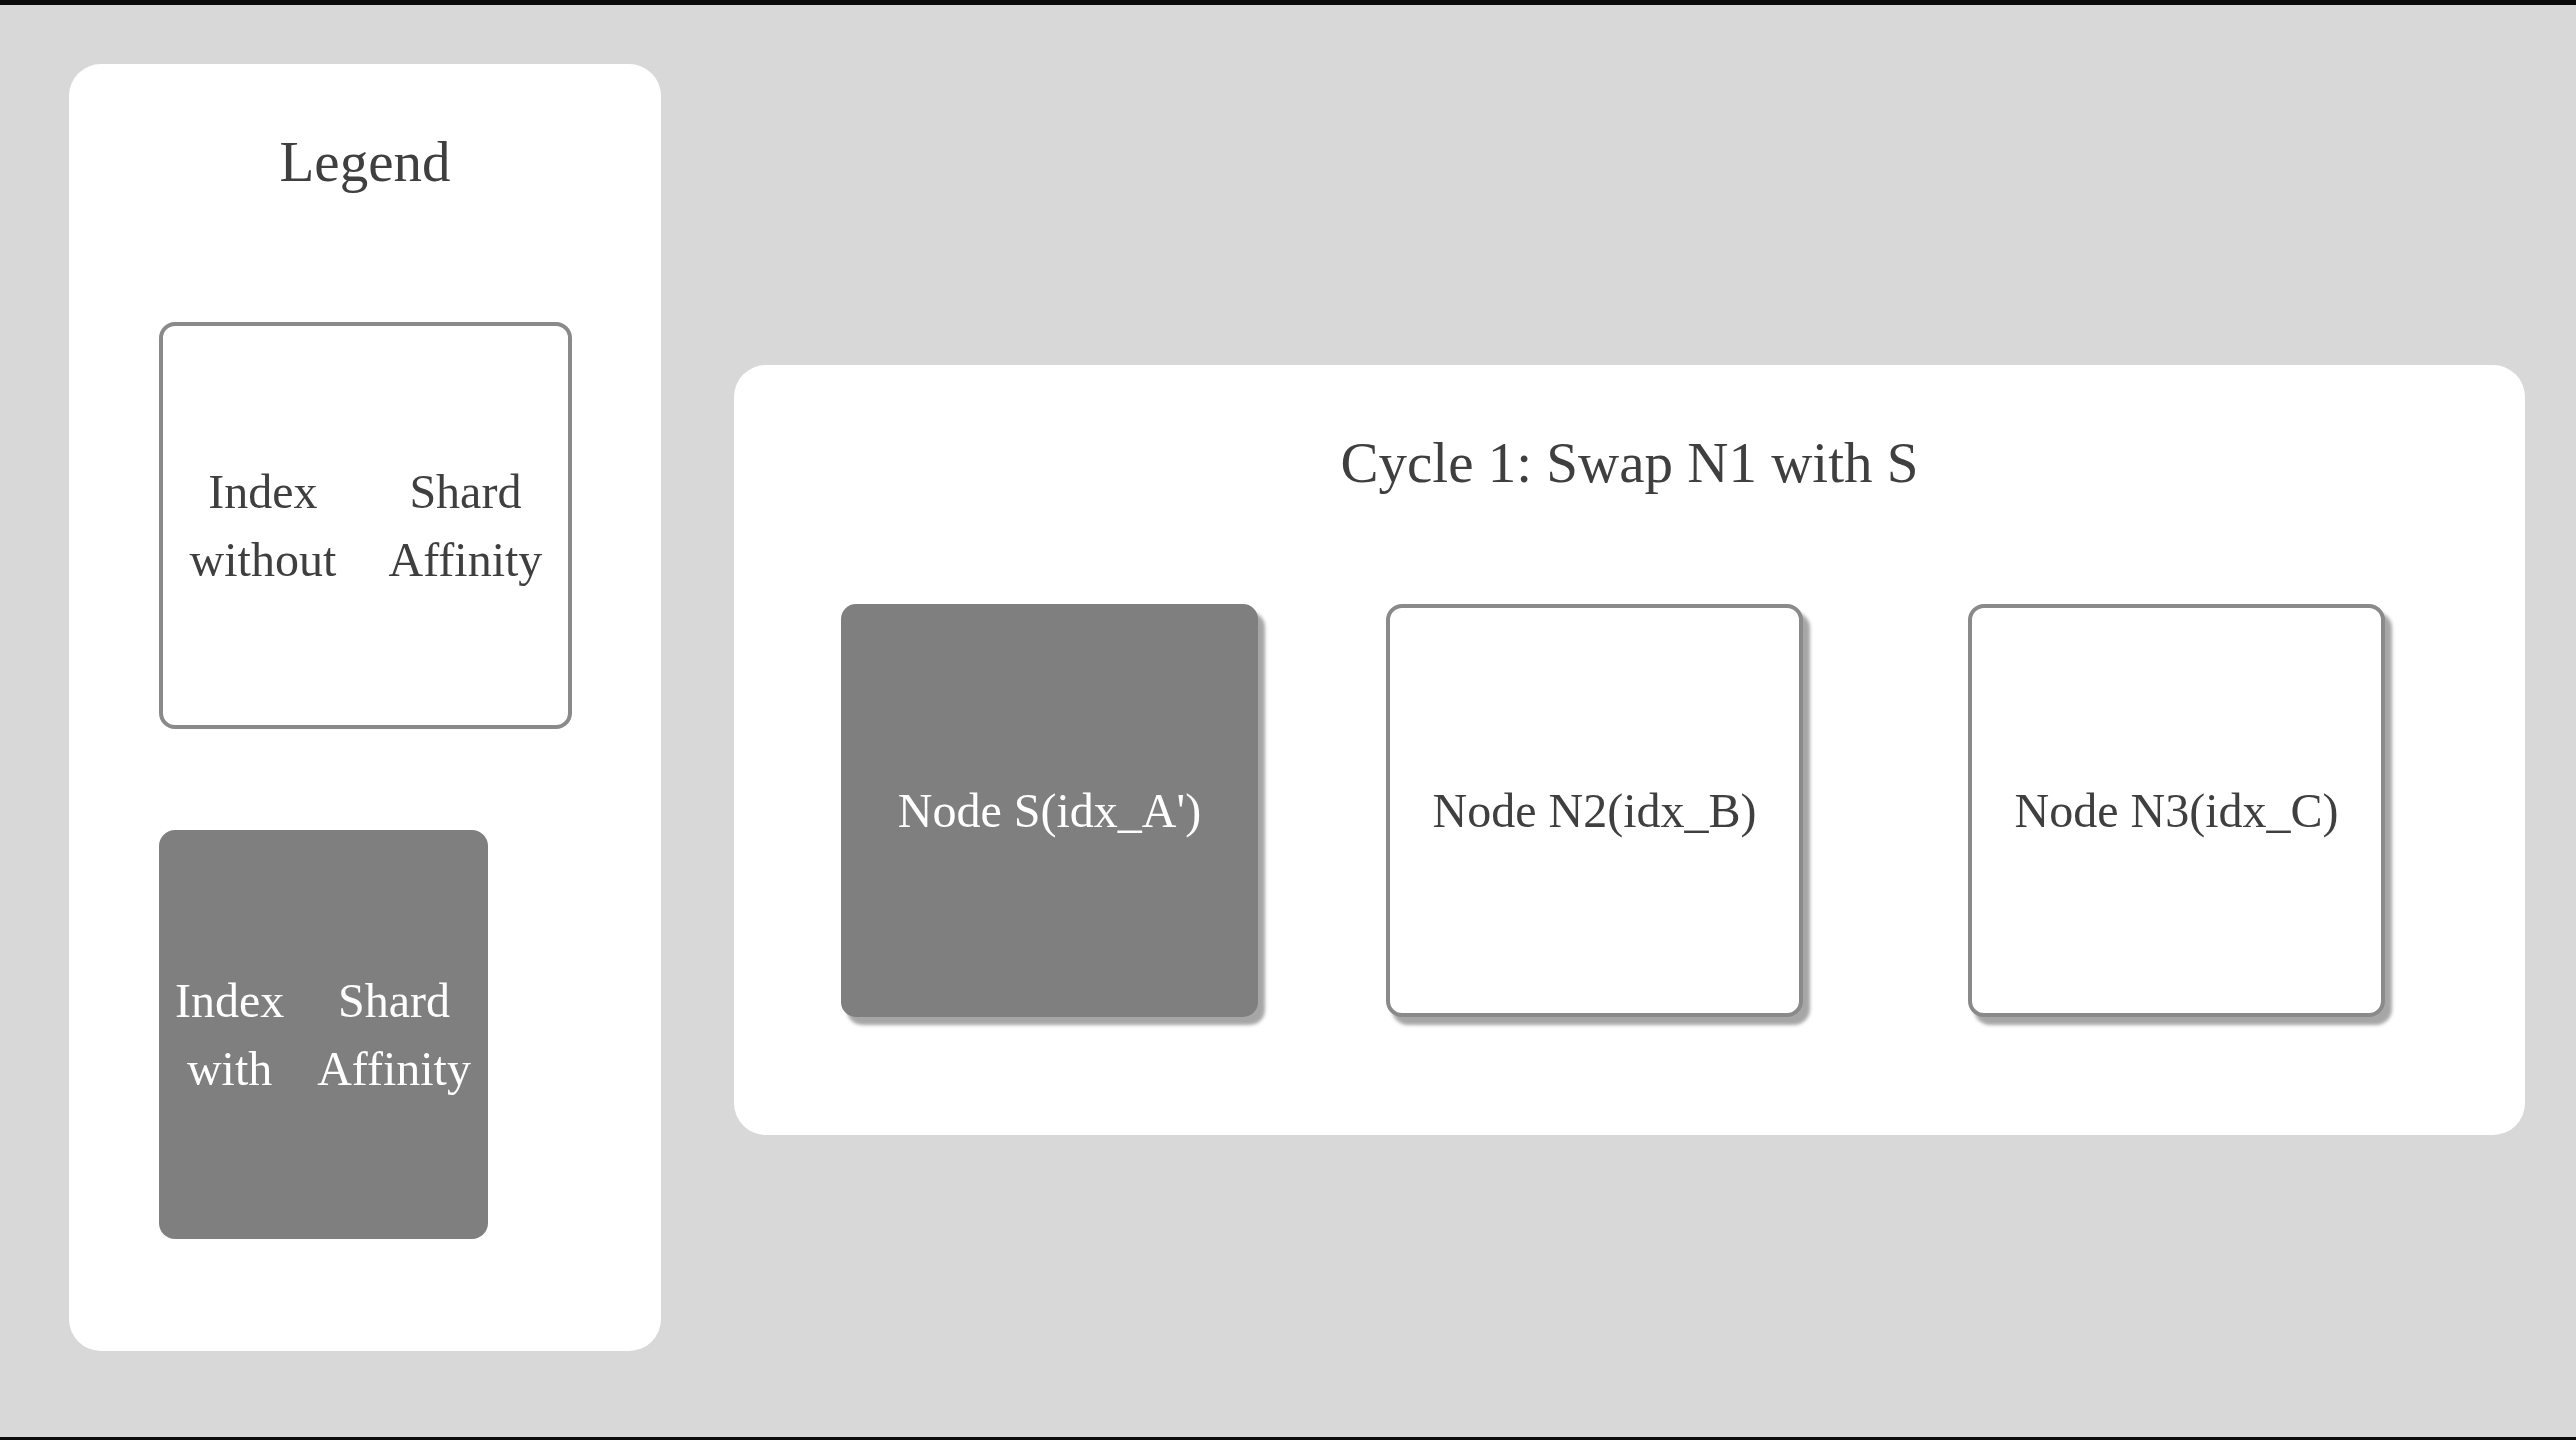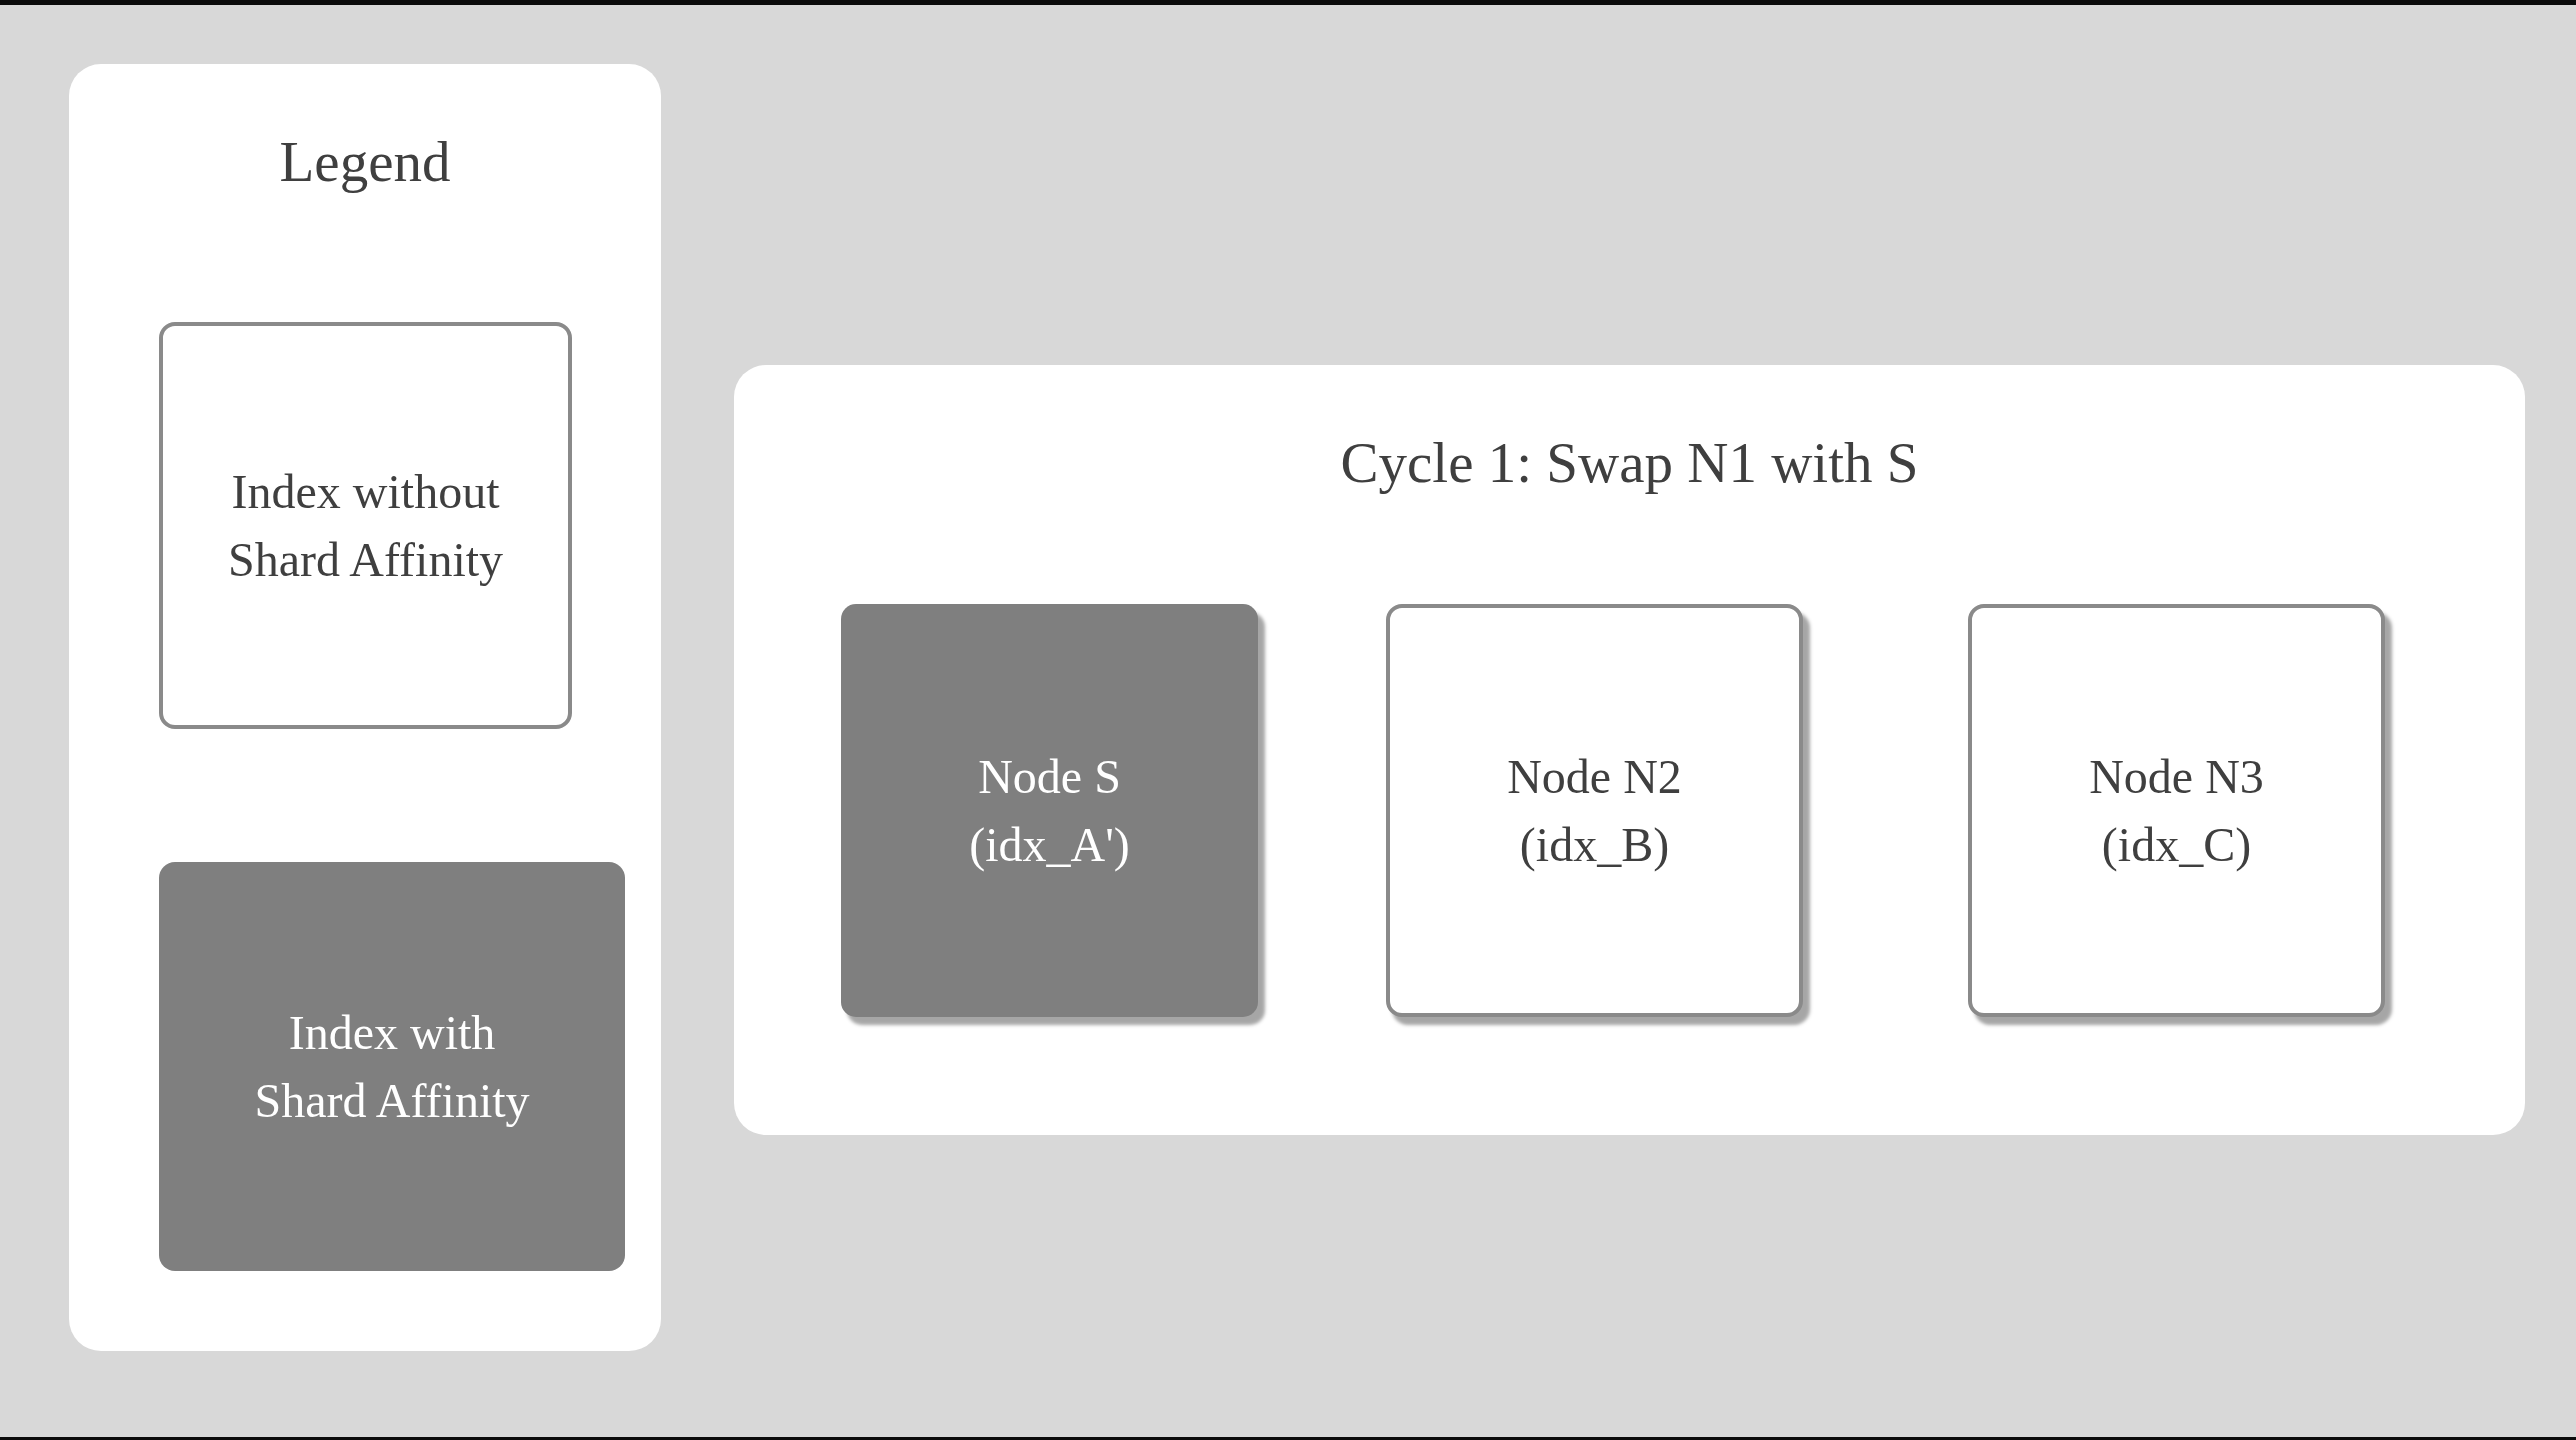--- a/index.html
+++ b/index.html
@@ -49,21 +49,21 @@
     left: 734px;
     top: 365px;
     width: 1791px;
     height: 770px;
   }
 
   .shape {
     position: absolute;
     box-sizing: border-box;
     display: flex;
-    flex-direction: column;
+    flex-direction: row;
     align-items: center;
     justify-content: center;
     text-align: center;
     border-radius: 16px;
     font-size: 48px;
     line-height: 68px;
     color: #3f3f3f;
   }
   .shape .line { display: block; }
 
@@ -71,21 +71,21 @@
     background: #ffffff;
     border: 4.5px solid #8a8a8a;
   }
   .shape.affinity {
     background: #7f7f7f;
     color: #ffffff;
   }
 
   
   .legend-box-1 { left: 90px; top: 258px; width: 413px; height: 407px; }
-  .legend-box-2 { left: 90px; top: 766px; width: 466px; height: 409px; margin-top: 32px; }
+  .legend-box-2 { left: 90px; top: 766px; width: 329px; height: 409px; }
 
   
   .node-box {
     top: 239px;
     width: 417px;
     height: 413px;
     box-shadow: 6.3px 8px 3.6px rgba(0, 0, 0, 0.35);
   }
   .node-box.pos-0 { left: 107px; border-radius: 15px; }
   .node-box.pos-1 { left: 652px; }

